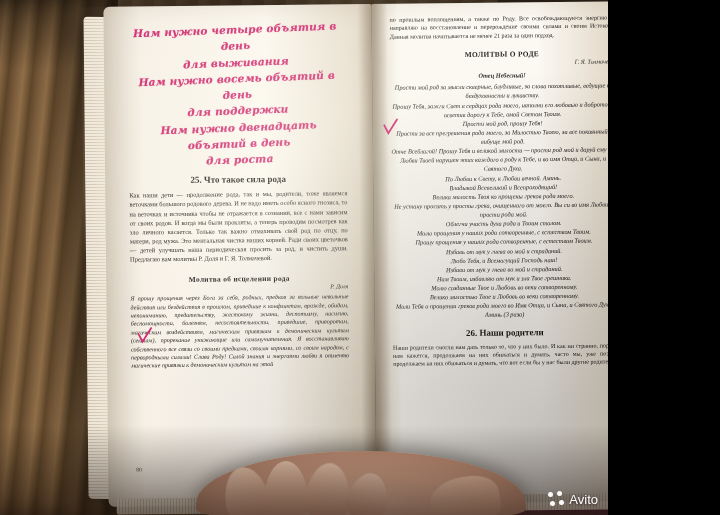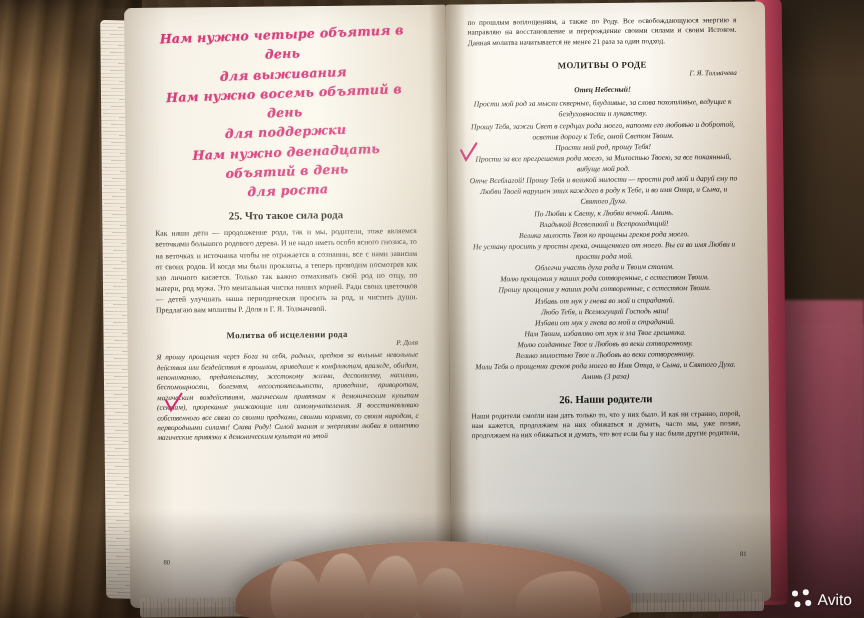--- a/index.html
+++ b/index.html
@@ -2,21 +2,21 @@
 <html><head>
 <meta charset="utf-8">
 <style>
   html, body {
     margin: 0;
     padding: 0;
     background: #000;
   }
   #photo {
     position: relative;
-    width: 720px;
+    width: 608px;
     height: 515px;
     overflow: hidden;
     font-family: "Liberation Sans", sans-serif;
     background: #6b5a4a;
   }
 
   
   .bg-curtain {
     position: absolute;
     inset: 0;

